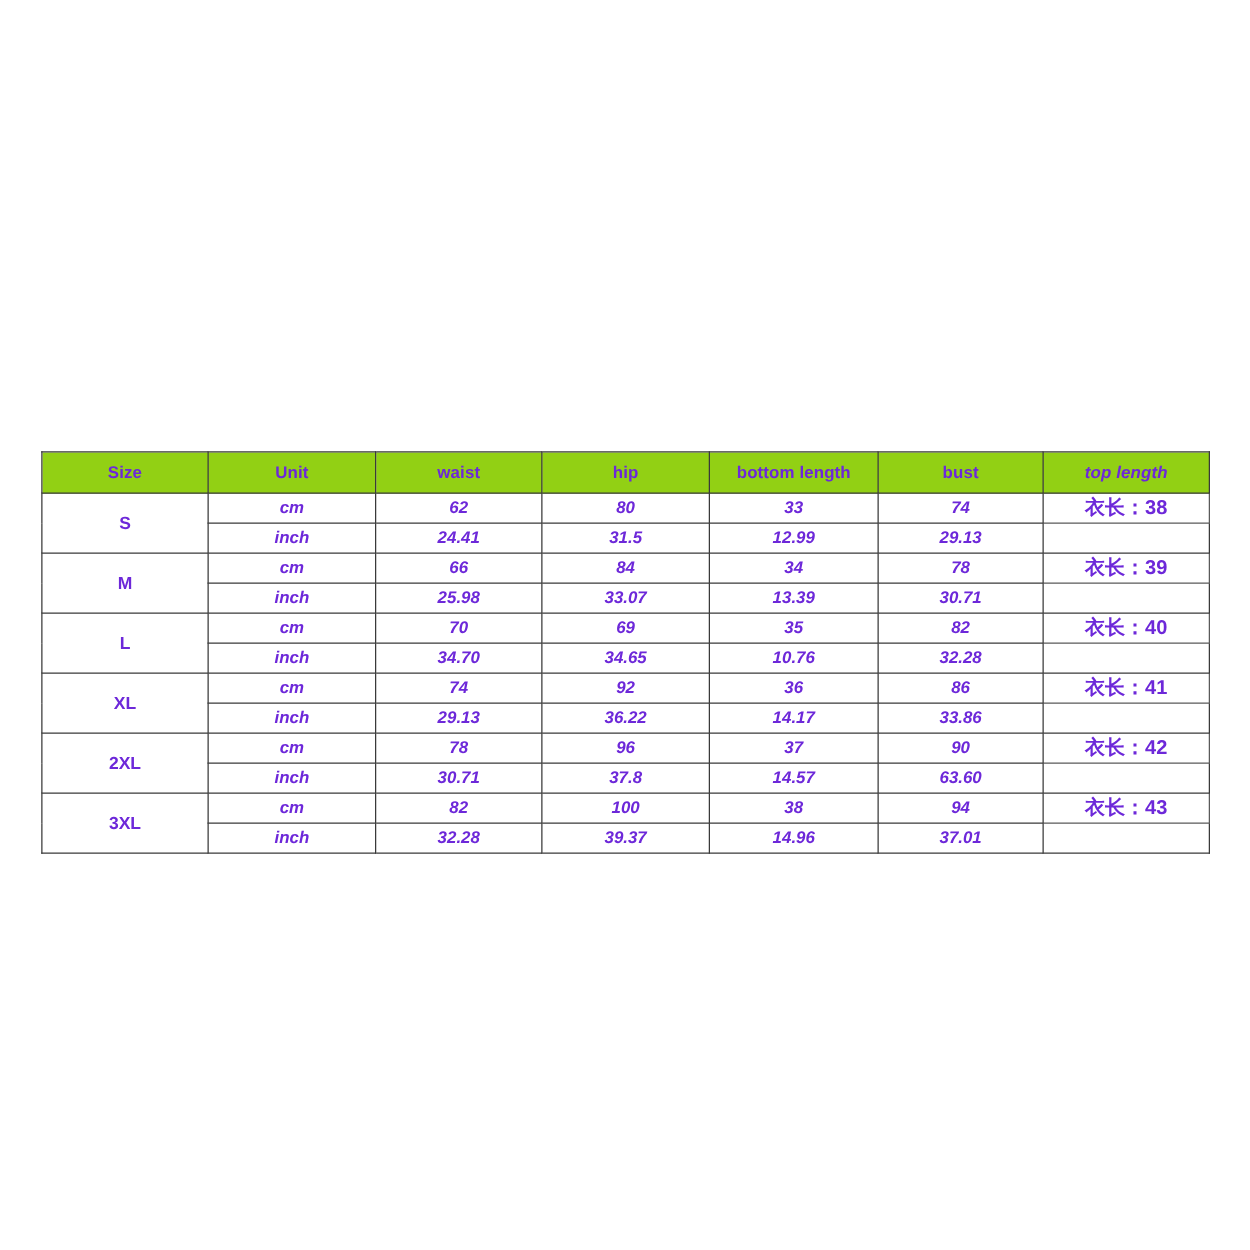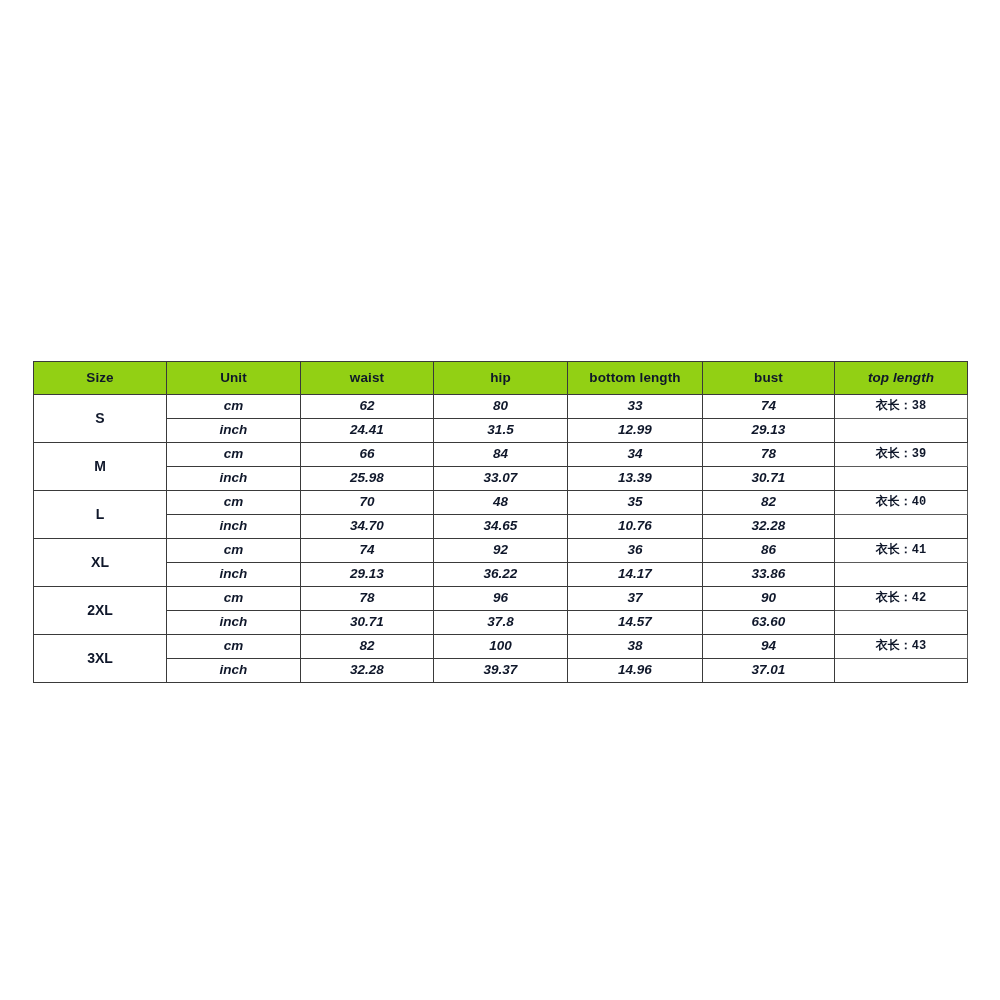--- a/index.html
+++ b/index.html
@@ -21,21 +21,21 @@
     top: 361px;
     width: 934px;
   }
 
   table.size-chart {
     border-collapse: collapse;
     table-layout: fixed;
     width: 934px;
     font-size: 13.5px;
     font-weight: bold;
-    color: #0f172a;
+    color: #6d28d9;
   }
 
   table.size-chart th,
   table.size-chart td {
     border: 1.6px solid #3a3a3a;
     text-align: center;
     vertical-align: middle;
     padding: 0;
     background: #ffffff;
     line-height: 1.1;
@@ -66,22 +66,22 @@
   td.toplen-cell {
     border: 1.3px solid #b9b9b9;
     border-left-color: #3a3a3a;
   }
   th.toplen-head {
     border-color: #3a3a3a;
     font-style: italic;
   }
   td.toplen-cell {
     height: 23px;
-    font-size: 12px;
-    font-family: Liberation Mono, monospace;
+    font-size: 16px;
+    font-family: Liberation Sans, sans-serif;
   }
   td.toplen-cell.filled {
     border-color: #5a5a5a;
     border-left-color: #3a3a3a;
   }
 
   
   col.c-size      { width: 133px; }
   col.c-unit      { width: 134px; }
   col.c-waist     { width: 133px; }
@@ -150,21 +150,21 @@
         <td class="val-cell">33.07</td>
         <td class="val-cell">13.39</td>
         <td class="val-cell">30.71</td>
         <td class="toplen-cell"></td>
       </tr>
 
       <tr>
         <td class="size-cell" rowspan="2">L</td>
         <td class="unit-cell">cm</td>
         <td class="val-cell">70</td>
-        <td class="val-cell">48</td>
+        <td class="val-cell">69</td>
         <td class="val-cell">35</td>
         <td class="val-cell">82</td>
         <td class="toplen-cell filled">衣长：40</td>
       </tr>
       <tr>
         <td class="unit-cell">inch</td>
         <td class="val-cell">34.70</td>
         <td class="val-cell">34.65</td>
         <td class="val-cell">10.76</td>
         <td class="val-cell">32.28</td>

